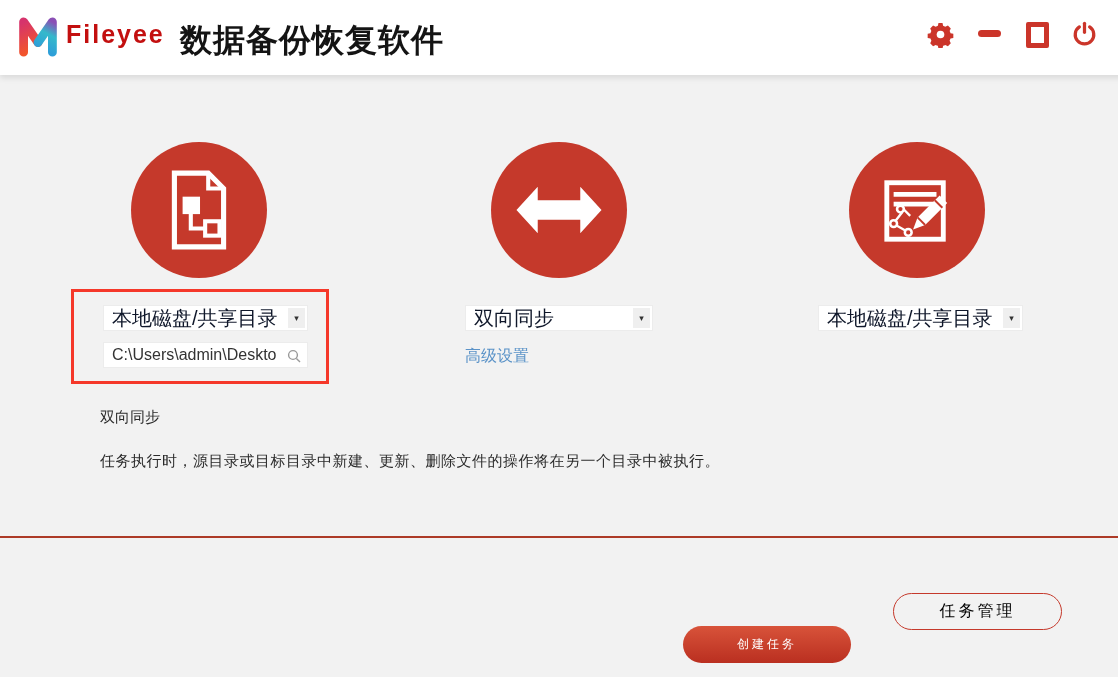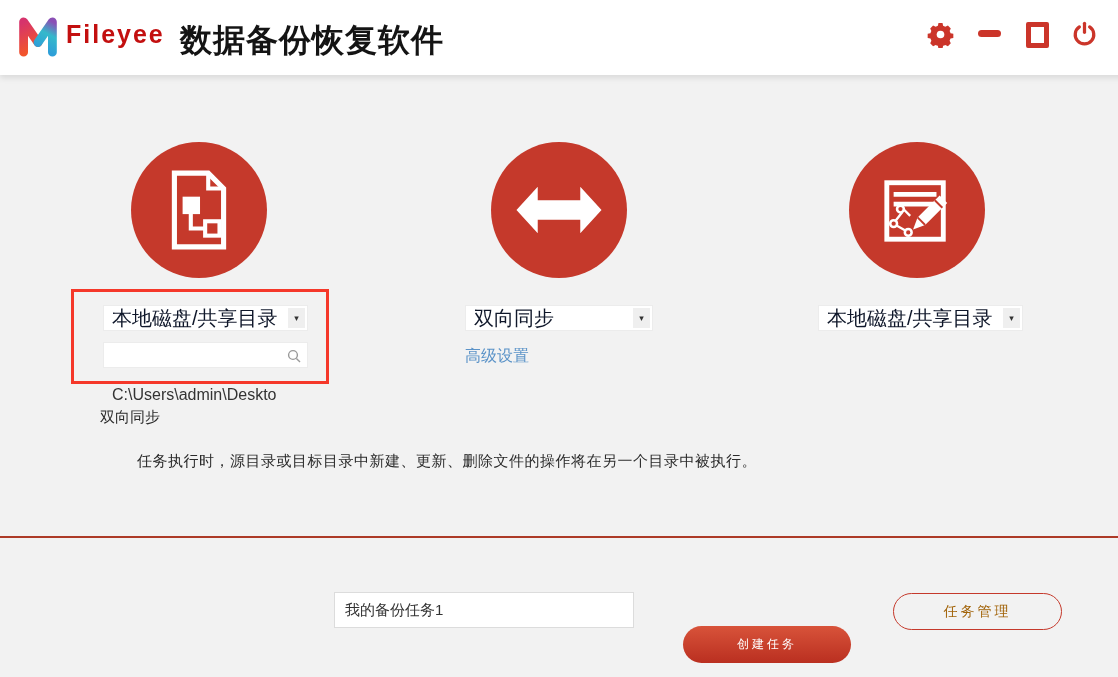--- a/index.html
+++ b/index.html
@@ -55,57 +55,57 @@
     font-size:9px;color:#333;line-height:1;
   }
   .pathbox{
     position:absolute;height:26px;background:#ffffff;border:1px solid #ececec;
     box-sizing:border-box;
   }
   .pathbox input{
     position:absolute;left:0;top:0;width:100%;height:100%;
     border:none;outline:none;background:transparent;
     padding:0 26px 0 8px;box-sizing:border-box;
-    font-family:inherit;font-size:16px;color:#333;margin-top:40px;
+    font-family:inherit;font-size:16px;color:#333;
   }
   .pathbox input::placeholder{color:#ccc;}
   .pathbox .mag{position:absolute;right:6px;top:6px;}
 
   .hl-rect{
     position:absolute;left:71px;top:289px;width:258px;height:95px;
     border:3px solid #f5382a;box-sizing:border-box;pointer-events:none;z-index:4;
   }
 
   .adv-link{
     position:absolute;left:465px;top:346px;width:188px;text-align:left;
     font-size:16px;color:#5b93c8;cursor:pointer;
   }
 
   
   .info-title{position:absolute;left:100px;top:408px;font-size:15px;color:#2b2b2b;}
-  .info-desc{position:absolute;left:100px;top:452px;font-size:15px;color:#2b2b2b;letter-spacing:.5px;margin-left:37px;}
+  .info-desc{position:absolute;left:100px;top:452px;font-size:15px;color:#2b2b2b;letter-spacing:.5px;}
 
   .divider{position:absolute;left:0;top:536px;width:1118px;height:2px;background:#ad3a27;}
 
   
   .task-input{
     position:absolute;left:334px;top:592px;width:300px;height:36px;
     background:#fff;border:1px solid #dcdcdc;box-sizing:border-box;
     padding:0 10px;font-family:inherit;font-size:15px;color:#333;outline:none;
   }
   .btn-create{
     position:absolute;left:683px;top:626px;width:168px;height:37px;
     border:none;border-radius:18.5px;cursor:pointer;
     background:linear-gradient(#d8533a,#ba2f20);
     color:#fff;font-size:12px;letter-spacing:3px;font-family:inherit;
   }
   .btn-manage{
     position:absolute;left:893px;top:593px;width:169px;height:37px;
     background:transparent;border:1px solid #c5392b;border-radius:18.5px;
-    color:#a16207;font-size:14px;letter-spacing:3px;cursor:pointer;font-family:inherit;
+    color:#000000;font-size:16px;letter-spacing:3px;cursor:pointer;font-family:inherit;
   }
 </style>
 </head>
 <body>
 
 <div id="app">
 
   <header class="titlebar">
     <svg class="logo" width="48" height="56" viewBox="0 0 60 70">
       <defs>
@@ -198,17 +198,16 @@
   <div class="combo" style="left:818px;top:305px;width:205px;">
     <span class="val">本地磁盘/共享目录</span>
     <span class="btn">▾</span>
   </div>
 
   <div class="info-title">双向同步</div>
   <div class="info-desc">任务执行时，源目录或目标目录中新建、更新、删除文件的操作将在另一个目录中被执行。</div>
 
   <div class="divider"></div>
 
-  <input class="task-input" type="text" value="我的备份任务1" style="">
   <button class="btn-create">创建任务</button>
   <button class="btn-manage">任务管理</button>
 
 </div>
 
 </body></html>

